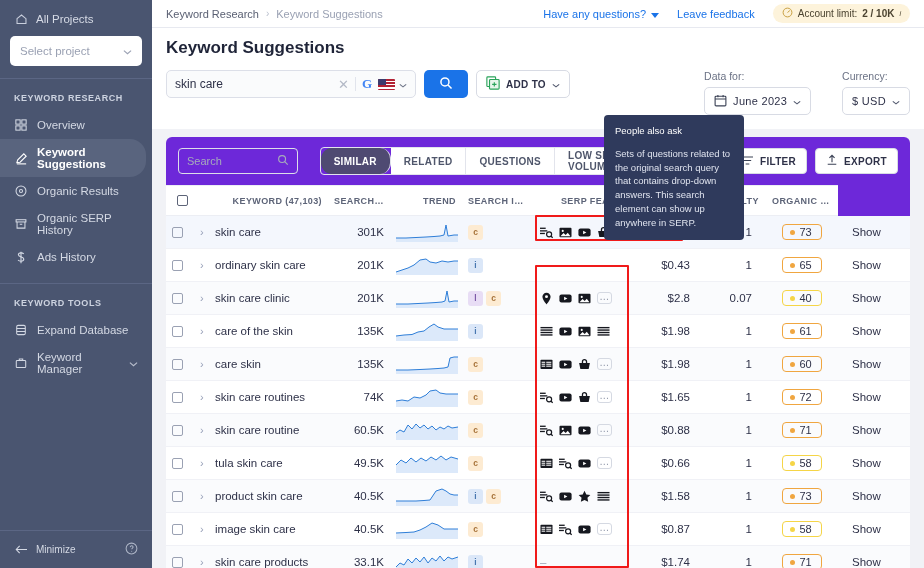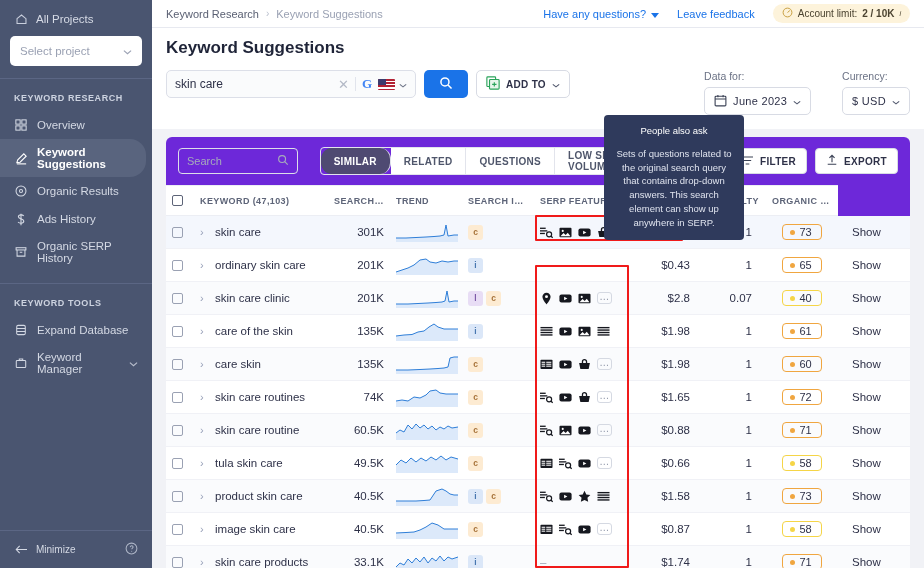--- a/index.html
+++ b/index.html
@@ -131,21 +131,21 @@
     font-size: 10px; font-weight: bold; letter-spacing: .3px; color: #2e3148;
   }
   .ellipsis-btn {
     height: 26px; width: 30px; border: 1px solid #d8dbe4; background: #fff; border-radius: 4px;
     display: flex; align-items: center; justify-content: center; cursor: pointer; color: #6b7285;
   }
 
   table { width: 100%; border-collapse: collapse; table-layout: fixed; }
   thead th {
     font-size: 9px; font-weight: bold; letter-spacing: .4px; color: #5d6478;
-    text-align: left; padding: 9px 6px; border-top: 1px solid #eceef4;
+    text-align: right; padding: 9px 6px; border-top: 1px solid #eceef4;
     border-bottom: 1px solid #eceef4; background: #fff; white-space: nowrap;
     overflow: hidden; text-overflow: ellipsis;
   }
   thead th.r { text-align: right; }
   thead th.c { text-align: center; }
   tbody td {
     font-size: 11.5px; color: #2e3148; padding: 6px 6px;
     border-bottom: 1px solid #f0f1f6; height: 27px; vertical-align: middle;
   }
   tbody tr:nth-child(odd) td { background: #fafbfd; }
@@ -252,36 +252,36 @@
     <span class="sb-icon">
       <svg width="12" height="12" viewBox="0 0 14 14" fill="none" stroke="#d4d9e4" stroke-width="1.2">
         <circle cx="7" cy="7" r="5.8"></circle>
           <circle cx="7" cy="7" r="1.8"></circle>
         </svg>
     </span>
     <span>Organic Results</span>
   </div>
   <div class="sb-item">
     <span class="sb-icon">
-      <svg width="12" height="13" viewBox="0 0 12 14" fill="none" stroke="#d4d9e4" stroke-width="1.2">
-        <path d="M9 3.2C8.2 2.3 7 2 6 2 4.5 2 3.2 2.8 3.2 4.1 3.2 6.9 9 5.7 9 8.7 9 10.2 7.6 11 6 11c-1.2 0-2.5-.4-3.2-1.3"></path>
-        <path d="M6 .7v12.6"></path>
-        </svg>
-    </span>
-    <span>Ads History</span>
-  </div>
-  <div class="sb-item">
-    <span class="sb-icon">
       <svg width="12" height="12" viewBox="0 0 14 14" fill="none" stroke="#d4d9e4" stroke-width="1.2">
         <rect x="1.3" y="2" width="11.4" height="2.6"></rect>
           <path d="M2.4 4.8v7h9.2v-7"></path>
           <path d="M5.5 7.3h3"></path>
         </svg>
     </span>
     <span>Organic SERP History</span>
+  </div>
+  <div class="sb-item">
+    <span class="sb-icon">
+      <svg width="12" height="13" viewBox="0 0 12 14" fill="none" stroke="#d4d9e4" stroke-width="1.2">
+        <path d="M9 3.2C8.2 2.3 7 2 6 2 4.5 2 3.2 2.8 3.2 4.1 3.2 6.9 9 5.7 9 8.7 9 10.2 7.6 11 6 11c-1.2 0-2.5-.4-3.2-1.3"></path>
+        <path d="M6 .7v12.6"></path>
+        </svg>
+    </span>
+    <span>Ads History</span>
   </div>
 
   <div class="sb-divider" style="margin-top:12px"></div>
   <div class="sb-section">KEYWORD TOOLS</div>
   <div class="sb-item">
     <span class="sb-icon">
       <svg width="12" height="12" viewBox="0 0 14 14" fill="none" stroke="#d4d9e4" stroke-width="1.2">
         <rect x="2" y="1.6" width="10" height="10.8" rx="1.6"></rect>
           <path d="M2 5.2h10M2 8.8h10"></path>
         </svg>
@@ -1036,17 +1036,17 @@
               <td style="padding-left:14px"><span class="show">Show</span></td>
             </tr>
           </tbody>
       </table>
     </div>
   </div>
 
   <div class="redbox" style="left:383px; top:215px; width:148px; height:26px;"></div>
   <div class="redbox" style="left:383px; top:265px; width:94px; height:303px;"></div>
 
-  <div class="tooltip" style="left:452px; top:115px;text-align:center;">
+  <div class="tooltip" style="left:452px; top:115px;">
     <div class="tt-title">People also ask</div>
     <div>Sets of questions related to the original search query that contains drop-down answers. This search element can show up anywhere in SERP.</div>
   </div>
 </div>
 
 </body></html>

